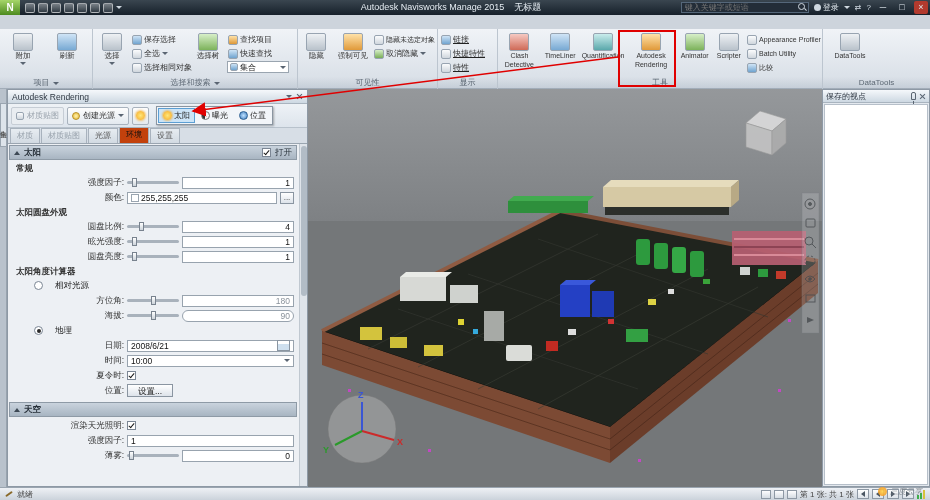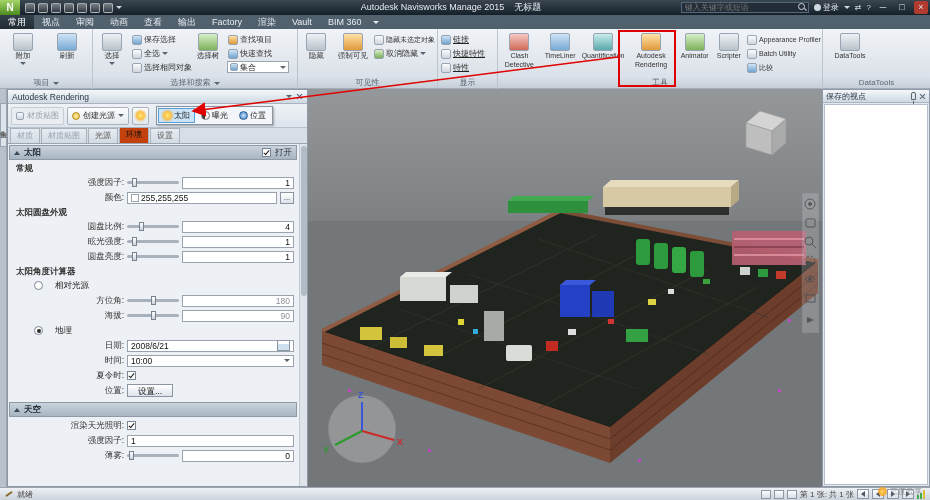--- a/index.html
+++ b/index.html
@@ -121,21 +121,21 @@
 .pencil{width:8px;height:2px;background:#8a6a2a;transform:rotate(-35deg);border-radius:1px;}
 .sb-right{margin-left:auto;display:flex;align-items:center;gap:3px;}
 .sbico{width:10px;height:9px;border:1px solid #8d98a4;background:linear-gradient(#fdfdfe,#d5dce3);}
 .navb{width:12px;height:10px;border:1px solid #8d98a4;background:linear-gradient(#fefefe,#dde3ea);display:flex;align-items:center;justify-content:center;}
 .tri-l{width:0;height:0;border-top:3px solid transparent;border-bottom:3px solid transparent;border-right:4px solid #4a5662;}
 .tri-r{width:0;height:0;border-top:3px solid transparent;border-bottom:3px solid transparent;border-left:4px solid #4a5662;}
 .bar-ind{display:flex;align-items:flex-end;gap:1px;height:9px;}
 .bar-ind span{width:2px;background:#3fae4a;display:block;}
 .watermark{position:absolute;right:8px;bottom:3px;display:flex;align-items:center;gap:3px;z-index:60;opacity:.9;}
 .wm-dot{width:9px;height:9px;border-radius:50%;background:radial-gradient(#ffd24a,#f08a1d);}
-.wm-text{font-size:8px;color:#7d838a;}
+.wm-text{font-size:8px;color:#7d838a;font-style:italic;}
 </style>
 </head>
 <body>
 
 <div class="screen">
 
   <div class="titlebar">
     <div class="appbtn">N</div>
     <div class="qat">
       <span class="qicon"></span>
@@ -163,33 +163,20 @@
         </span>
       <span class="caret" style="border-top-color:#cfd8e0;"></span>
       <span class="tbico">⇄</span>
       <span class="tbico">?</span>
       <span class="winbtn">─</span>
       <span class="winbtn">□</span>
       <span class="winbtn close">×</span>
     </div>
   </div>
 
-  <div class="tabbar">
-    <span class="rtab active">常用</span>
-    <span class="rtab">视点</span>
-    <span class="rtab">审阅</span>
-    <span class="rtab">动画</span>
-    <span class="rtab">查看</span>
-    <span class="rtab">输出</span>
-    <span class="rtab">Factory</span>
-    <span class="rtab">渲染</span>
-    <span class="rtab">Vault</span>
-    <span class="rtab">BIM 360</span>
-    <span class="caret tab-caret" style="border-top-color:#dfe6ec;"></span>
-  </div>
 
   <div class="ribbon">
 
     <div class="rgroup" style="width:93px;">
       <div class="bigbtn" style="width:42px;">
         <span class="ic gray"></span>
         <span class="lbl">附加</span>
         <span class="caret"></span>
       </div>
       <div class="bigbtn" style="width:42px;">
@@ -466,21 +453,21 @@
         <span class="slider">
             <span class="knob" style="left:24px;"></span>
           </span>
         <span class="vbox" style="color:#8a929b;">180</span>
       </div>
       <div class="row">
         <span class="rlabel">海拔:</span>
         <span class="slider">
             <span class="knob" style="left:24px;"></span>
           </span>
-        <span class="vbox" style="color:#8a929b;">90</span>
+        <span class="vbox" style="color:#8a929b;border-radius:6px;">90</span>
       </div>
       <div class="indent">
         <span class="rd">
             <span class="rd-dot"></span>
           </span>
         <span>地理</span>
       </div>
       <div class="row">
         <span class="rlabel">日期:</span>
         <span class="vbox left">

